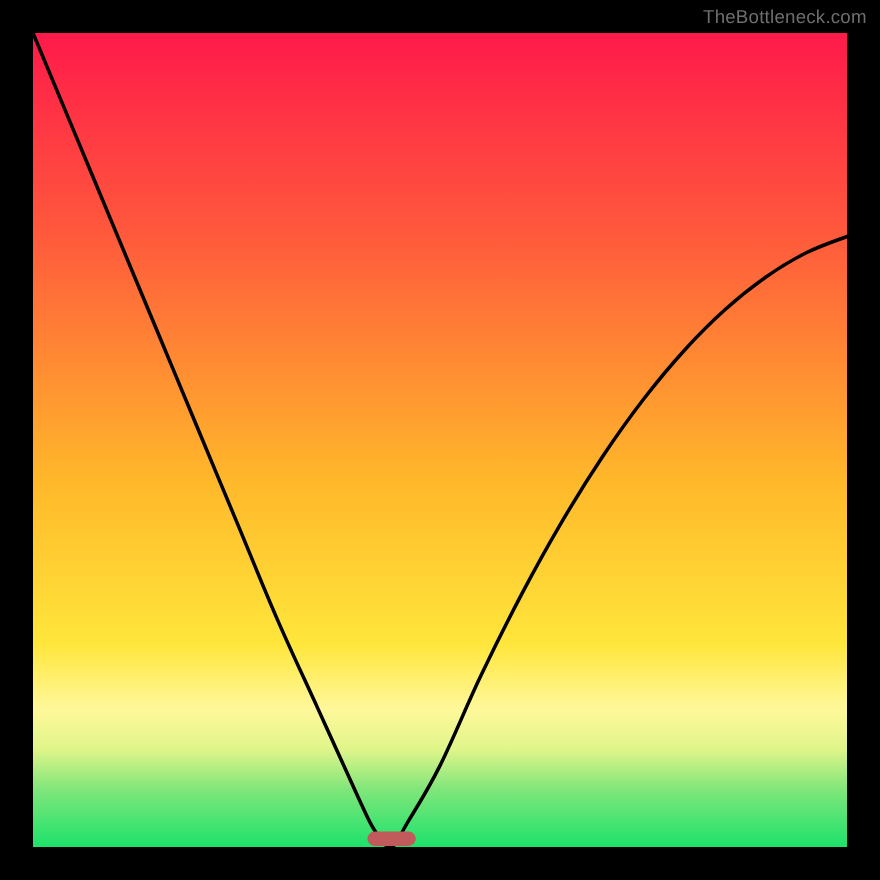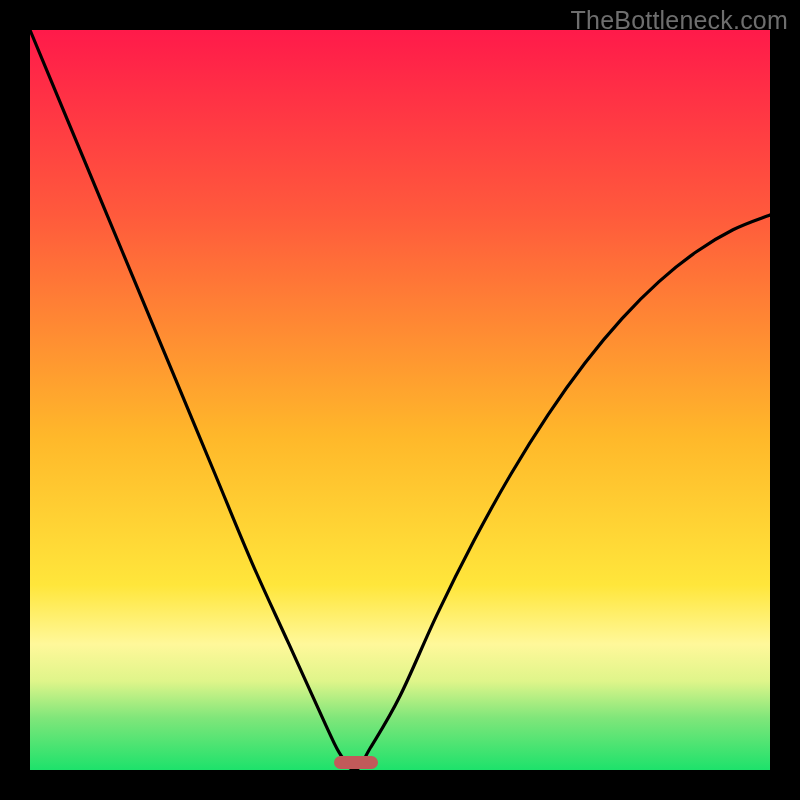--- a/index.html
+++ b/index.html
@@ -26,21 +26,21 @@
       #dff58a 88%,
       #7fe67a 93%,
       #1de26b 100%
     );
   }
   .watermark {
     position: absolute;
     top: 6px;
     right: 12px;
     color: #6e6e6e;
-    font-size: 25px;
+    font-size: 17px;
     font-weight: 500;
     letter-spacing: 0.2px;
   }
   .marker {
     position: absolute;
     width: 44px;
     height: 13px;
     background: #c15a5a;
     border-radius: 7px;
     bottom: 1px;

